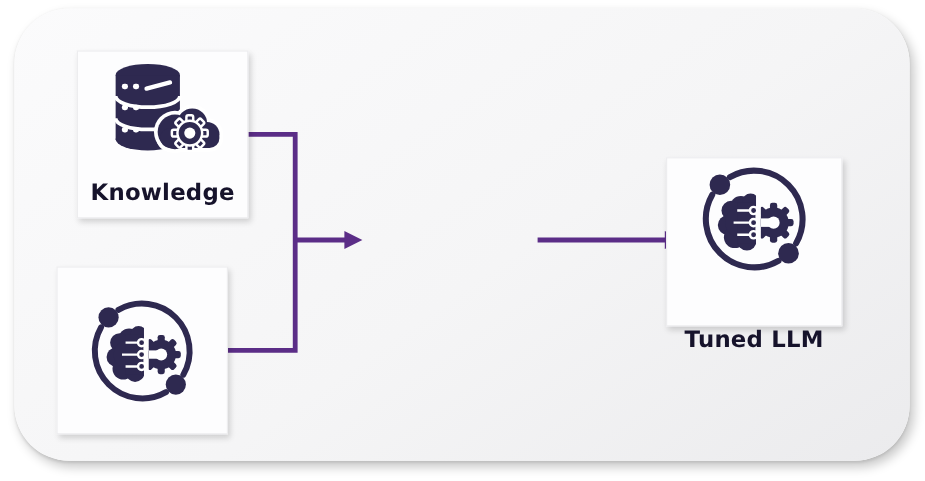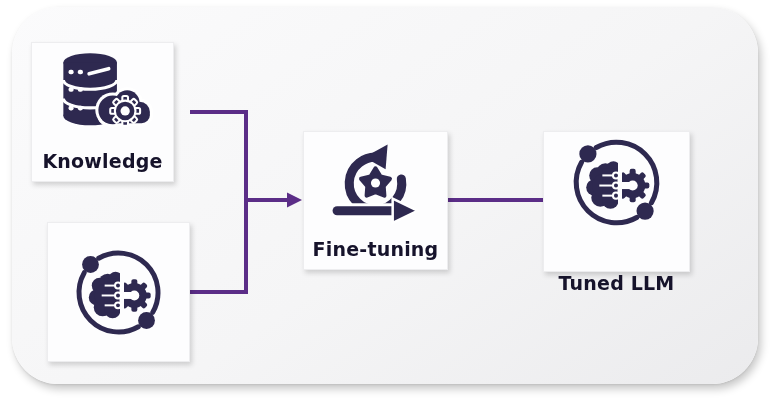--- a/index.html
+++ b/index.html
@@ -24,24 +24,24 @@
     position:absolute;background:var(--node_bg);
     border:1px solid #ededef;
     box-shadow:2px 3px 5px rgba(0,0,0,0.16);
     display:flex;flex-direction:column;align-items:center;justify-content:flex-start;
   }
   .node .icon-wrap{flex:1;display:flex;align-items:center;justify-content:center;width:100%;}
   .node .label{
     font-weight:bold;font-size:19px;color:var(--label);
     letter-spacing:0.2px;margin-bottom:9px;white-space:nowrap;
   }
-  #node-knowledge{left:31px;top:42px;width:143px;height:140px;align-items:center;}
+  #node-knowledge{left:64px;top:42px;width:143px;height:140px;align-items:center;}
   #node-base-llm{left:47px;top:222px;width:143px;height:140px;}
   #node-fine-tuning{left:303px;top:131px;width:145px;height:139px;}
-  #node-tuned-llm{left:543px;top:131px;width:147px;height:141px;gap:39px;}
+  #node-tuned-llm{left:555px;top:131px;width:147px;height:141px;gap:39px;}
   .connector-layer{position:absolute;left:0;top:0;width:771px;height:401px;pointer-events:none;}
   .edge{stroke:var(--arrow);stroke-width:4;fill:none;}
   .edge-head{fill:var(--arrow);}
   
   .ic-fill{fill:var(--icon);}
   .orbit{stroke:var(--icon);stroke-width:5;fill:none;stroke-linecap:round;}
   .band{stroke:#fff;stroke-width:3;fill:none;}
   .wdash{stroke:#fff;stroke-width:3.5;stroke-linecap:round;}
   .wline{stroke:#fff;stroke-width:2;fill:none;}
   .node-ring{fill:var(--icon);stroke:#fff;stroke-width:2;}
@@ -165,38 +165,20 @@
               <circle r="12.5"></circle>
             </g>
             <circle fill="#fff" r="5"></circle>
             <rect fill="#fff" x="-13" y="-3.5" width="13" height="7"></rect>
           </g>
         </g>
       </svg>
     </div>
   </div>
 
-  <div class="node" id="node-fine-tuning">
-    <div class="icon-wrap">
-      <svg viewBox="0 0 100 100" width="101" height="101">
-
-        <path class="loop" d="M54.5,22.4 A26,26 0 1 0 75.6,43.5"></path>
-
-        <polygon class="ic-fill" points="39,22 62,9.5 60,34"></polygon>
-
-        <polygon class="star" points="50,33 45,41.1 35.7,43.4 41.9,50.6 41.2,60.1 50,56.5 58.8,60.1 58.1,50.6 64.3,43.4 55,41.1"></polygon>
-        <circle fill="#fff" cx="50" cy="47.5" r="4.5"></circle>
-
-        <line x1="12" y1="75" x2="70" y2="75" stroke="#fff" stroke-width="15"></line>
-        <line x1="12" y1="75" x2="70" y2="75" stroke="var(--icon)" stroke-width="9" stroke-linecap="round"></line>
-        <polygon points="67,63 92,75 67,87" fill="var(--icon)" stroke="#fff" stroke-width="2.5"></polygon>
-      </svg>
-    </div>
-    <div class="label">Fine-tuning</div>
-  </div>
 
   <div class="node" id="node-tuned-llm">
     <div class="icon-wrap">
       <svg viewBox="0 0 100 100" width="101" height="101">
         <path class="orbit" d="M15.4,30 A40,40 0 0 0 70,84.6"></path>
         <path class="orbit" d="M84.6,70 A40,40 0 0 0 30,15.4"></path>
         <circle class="ic-fill" cx="21.7" cy="21.7" r="8.5"></circle>
         <circle class="ic-fill" cx="78.3" cy="78.3" r="8.5"></circle>
         <g clip-path="url(#clip-brain)">
           <g class="ic-fill">

